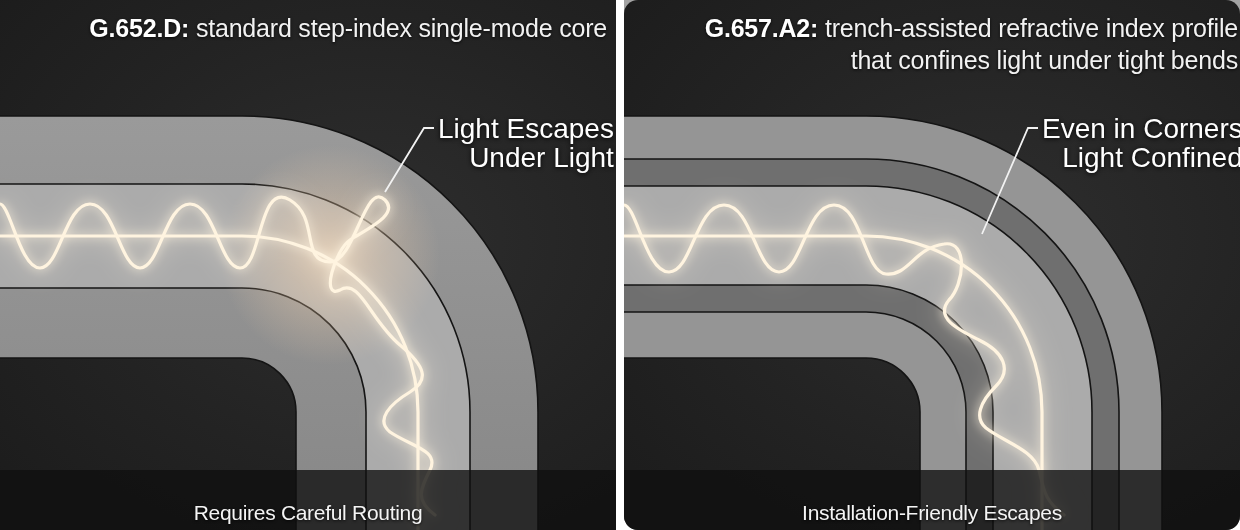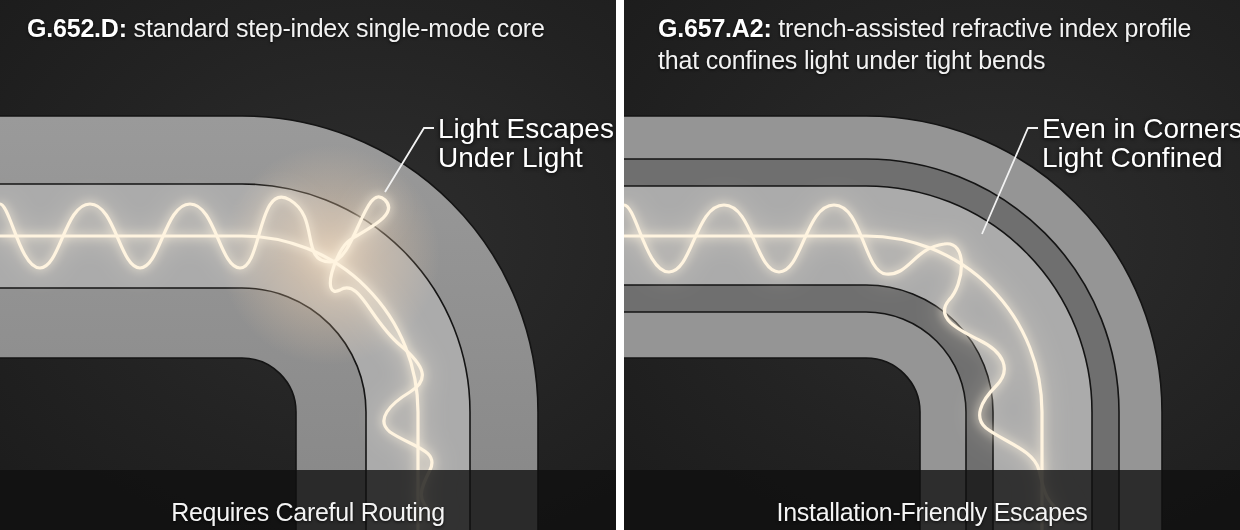--- a/index.html
+++ b/index.html
@@ -1,42 +1,42 @@
 <!DOCTYPE html>
 <html><head>
 <meta charset="utf-8">
 <style>
   html, body { margin: 0; padding: 0; background: #ffffff; }
   body { width: 1240px; height: 530px; overflow: hidden; position: relative; font-family: "Liberation Sans", "DejaVu Sans", sans-serif; }
-  .figure { position: absolute; left: 0; top: 0; width: 1240px; height: 393px; background: #a3a3a3; }
+  .figure { position: absolute; left: 0; top: 0; width: 1240px; height: 393px; background: #a3a3a3; text-align: right; }
   .panel {
     position: absolute; top: 0; width: 616px; height: 530px; overflow: hidden;
     background: radial-gradient(ellipse at 60% 45%, #2e2e2e 0%, #232323 55%, #1b1b1b 100%);
   }
   .panel.left { left: 0; }
-  .panel.right { left: 624px; }
+  .panel.right { left: 624px; border-radius: 14px; }
   .panel svg.art { position: absolute; left: 0; top: 0; width: 616px; height: 530px; }
   .title {
     position: absolute; left: 27px; top: 12px; width: 580px;
     color: #f2f2f2; font-size: 25px; line-height: 32px; letter-spacing: -0.2px;
     text-shadow: 0 1px 3px rgba(0,0,0,0.8);
   }
   .panel.right .title { left: 34px; }
   .title .code { font-weight: bold; color: #ffffff; }
   .callout {
     position: absolute; color: #ffffff; font-size: 28px; line-height: 29px;
     text-shadow: 0 1px 4px rgba(0,0,0,0.9); white-space: nowrap;
   }
   .footer {
     position: absolute; left: 0; bottom: 0; width: 616px; height: 60px;
     background: rgba(16,16,16,0.78);
     display: flex; align-items: center; justify-content: center;
   }
   .footer span {
-    color: #f4f4f4; font-size: 25px; letter-spacing: -0.3px;
+    color: #f4f4f4; font-size: 21px; letter-spacing: -0.3px;
     text-shadow: 0 1px 3px rgba(0,0,0,0.8); position: relative; top: 3px; margin-top: 19px;
   }
   .divider { position: absolute; left: 616px; top: 0; width: 8px; height: 530px; background: #ffffff; }
 </style>
 </head>
 <body>
 
 <div class="figure">
 
   <div class="panel left">

